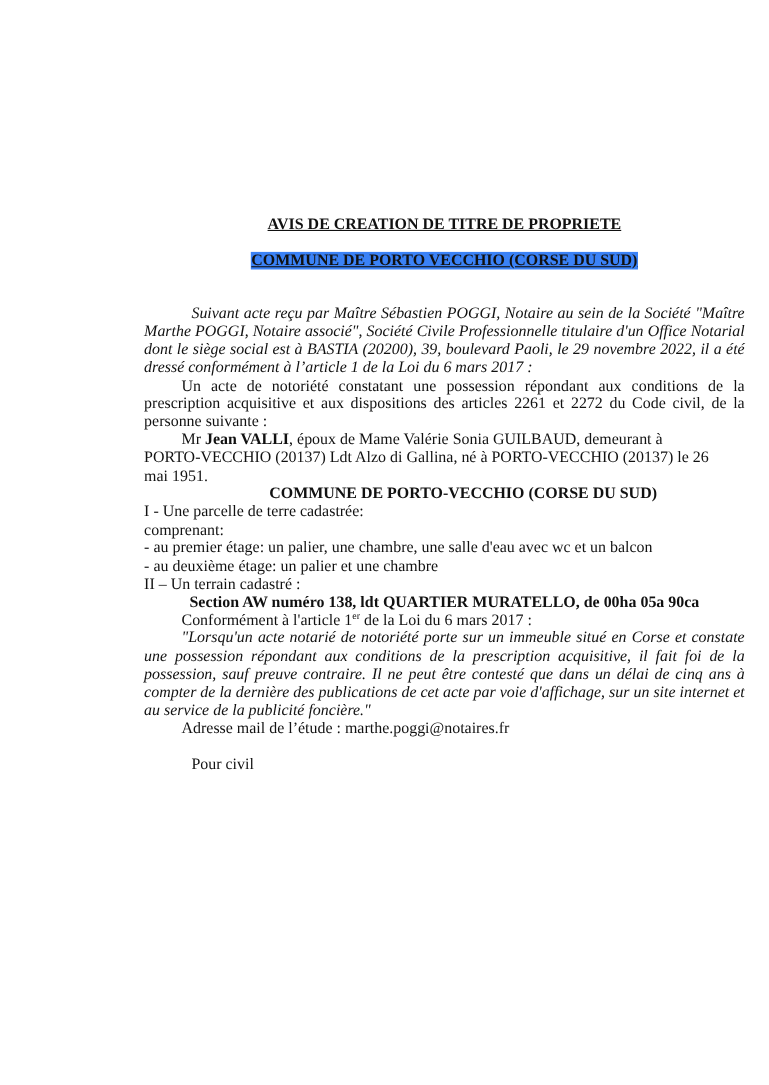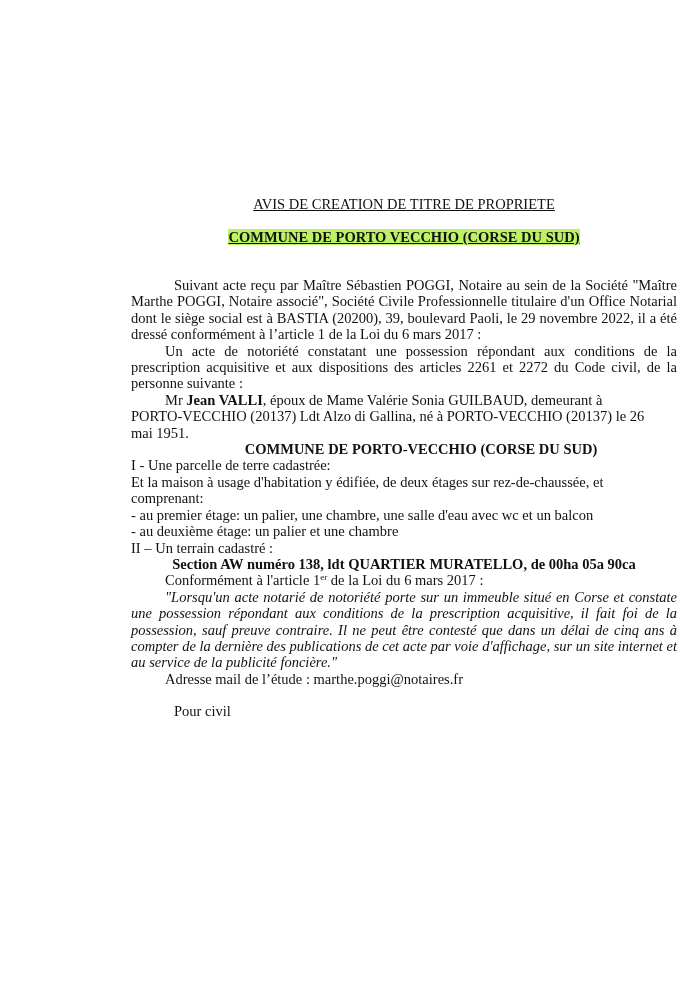--- a/index.html
+++ b/index.html
@@ -15,48 +15,48 @@
       position: absolute;
       left: 131px;
       top: 0;
       width: 546px;
     }
     .title1 {
       position: absolute;
       top: 196px;
       left: 0; width: 546px;
       text-align: center;
-      font-weight: normal;
+      font-weight: bold;
       font-size: 14.5px;
       text-decoration: underline;
       margin: 0;
     }
     .title2 {
       position: absolute;
       top: 229px;
       left: 0; width: 546px;
       text-align: center;
       font-weight: bold;
       font-size: 14.5px;
       margin: 0;
     }
     .title2 span {
-      background: #bef264;
+      background: #3b82f6;
       text-decoration: underline;
     }
     .body {
       position: absolute;
       top: 277px;
       left: 0; width: 546px;
       font-size: 14.5px;
       line-height: 16.4px;
     }
     .p { margin: 0; }
     .j { text-align: justify; text-align-last: left; }
-    .ind1 { text-indent: 43px; }
+    .ind1 { text-indent: 43px; font-style: italic; }
     .ind2 { text-indent: 34px; }
     .ind3 { padding-left: 34px; }
     .b { font-weight: bold; text-align: center; }
     .it { font-style: italic; }
     .gap { height: 16px; }
     .sig { padding-left: 43px; }
     sup { font-size: 9px; line-height: 0; vertical-align: 5px; text-align: right; }
   </style>
 </head>
 <body>
@@ -66,21 +66,20 @@
   <p class="title2"><span>COMMUNE DE PORTO VECCHIO (CORSE DU SUD)</span></p>
 
   <div class="body">
     <p class="p j ind1">Suivant acte reçu par Maître Sébastien POGGI, Notaire au sein de  la Société "Maître Marthe POGGI, Notaire associé", Société Civile Professionnelle titulaire d'un Office Notarial dont le siège social est à BASTIA (20200), 39, boulevard Paoli, le 29 novembre 2022, il a été dressé conformément à l’article 1 de la Loi du 6 mars 2017 :</p>
     <p class="p j ind2">Un acte de notoriété constatant une possession répondant aux conditions de la prescription acquisitive et aux dispositions des articles 2261 et 2272 du Code civil, de la personne suivante :</p>
     <p class="p ind2"><span>Mr </span><span class="b">Jean VALLI</span><span>,  époux de Mame Valérie Sonia GUILBAUD, demeurant à</span></p>
     <p class="p">PORTO-VECCHIO (20137) Ldt Alzo di Gallina, né à PORTO-VECCHIO (20137) le 26</p>
     <p class="p">mai 1951.</p>
     <p class="p ind3 b">COMMUNE DE PORTO-VECCHIO (CORSE DU SUD)</p>
     <p class="p">I - Une parcelle de terre cadastrée:</p>
-    <p class="p">Et la maison à usage d'habitation y édifiée, de deux étages sur rez-de-chaussée, et</p>
     <p class="p">comprenant:</p>
     <p class="p">- au premier étage: un palier, une chambre, une salle d'eau avec wc et un balcon</p>
     <p class="p">- au deuxième étage: un palier et une chambre</p>
     <p class="p">II – Un terrain cadastré :</p>
     <p class="p b">Section AW numéro 138, ldt QUARTIER MURATELLO, de 00ha 05a 90ca</p>
     <p class="p ind3"><span>Conformément à l'article 1</span><sup>er</sup><span> de la Loi du 6 mars 2017 :</span></p>
     <p class="p j ind2 it">"Lorsqu'un acte notarié de notoriété porte sur un immeuble situé en Corse et constate une possession répondant aux conditions de la prescription acquisitive, il fait foi de la possession, sauf preuve contraire. Il ne peut être contesté que dans un délai de cinq ans à compter de la dernière des publications de cet acte par voie d'affichage, sur un site internet et au service de la publicité foncière."</p>
     <p class="p ind3">Adresse mail de l’étude : marthe.poggi@notaires.fr</p>
     <div class="gap"></div>
     <p class="p sig">Pour civil</p>

